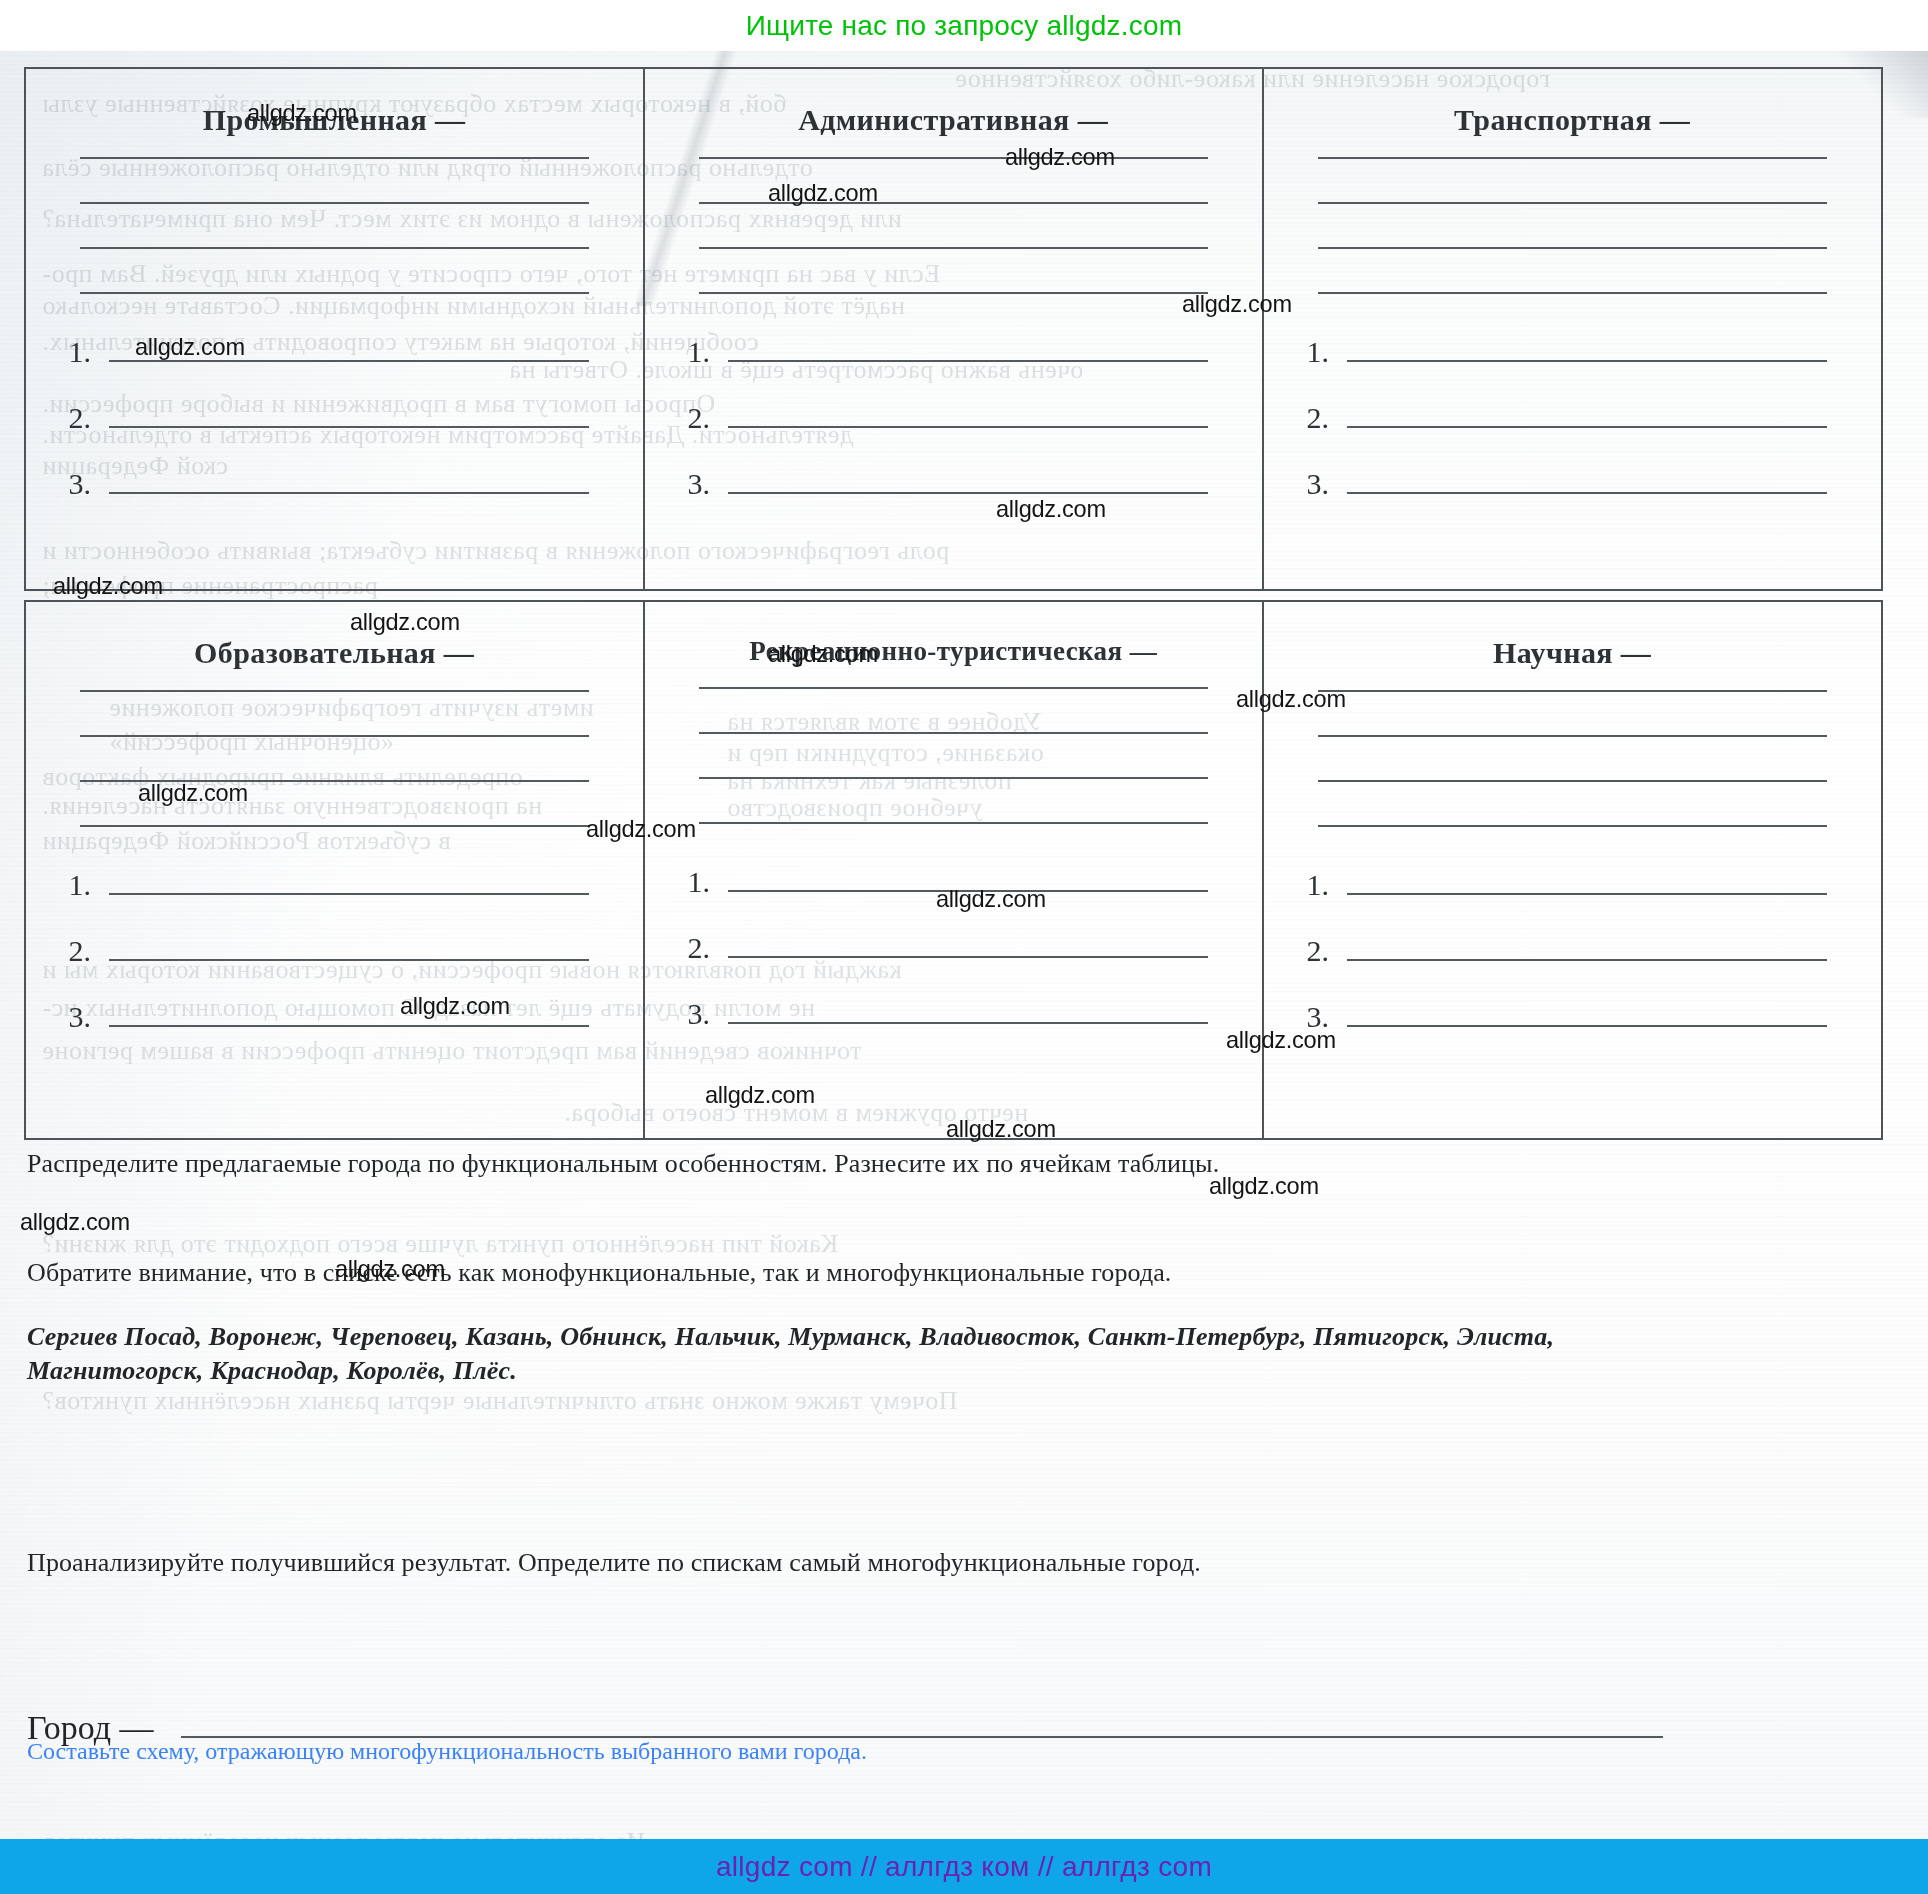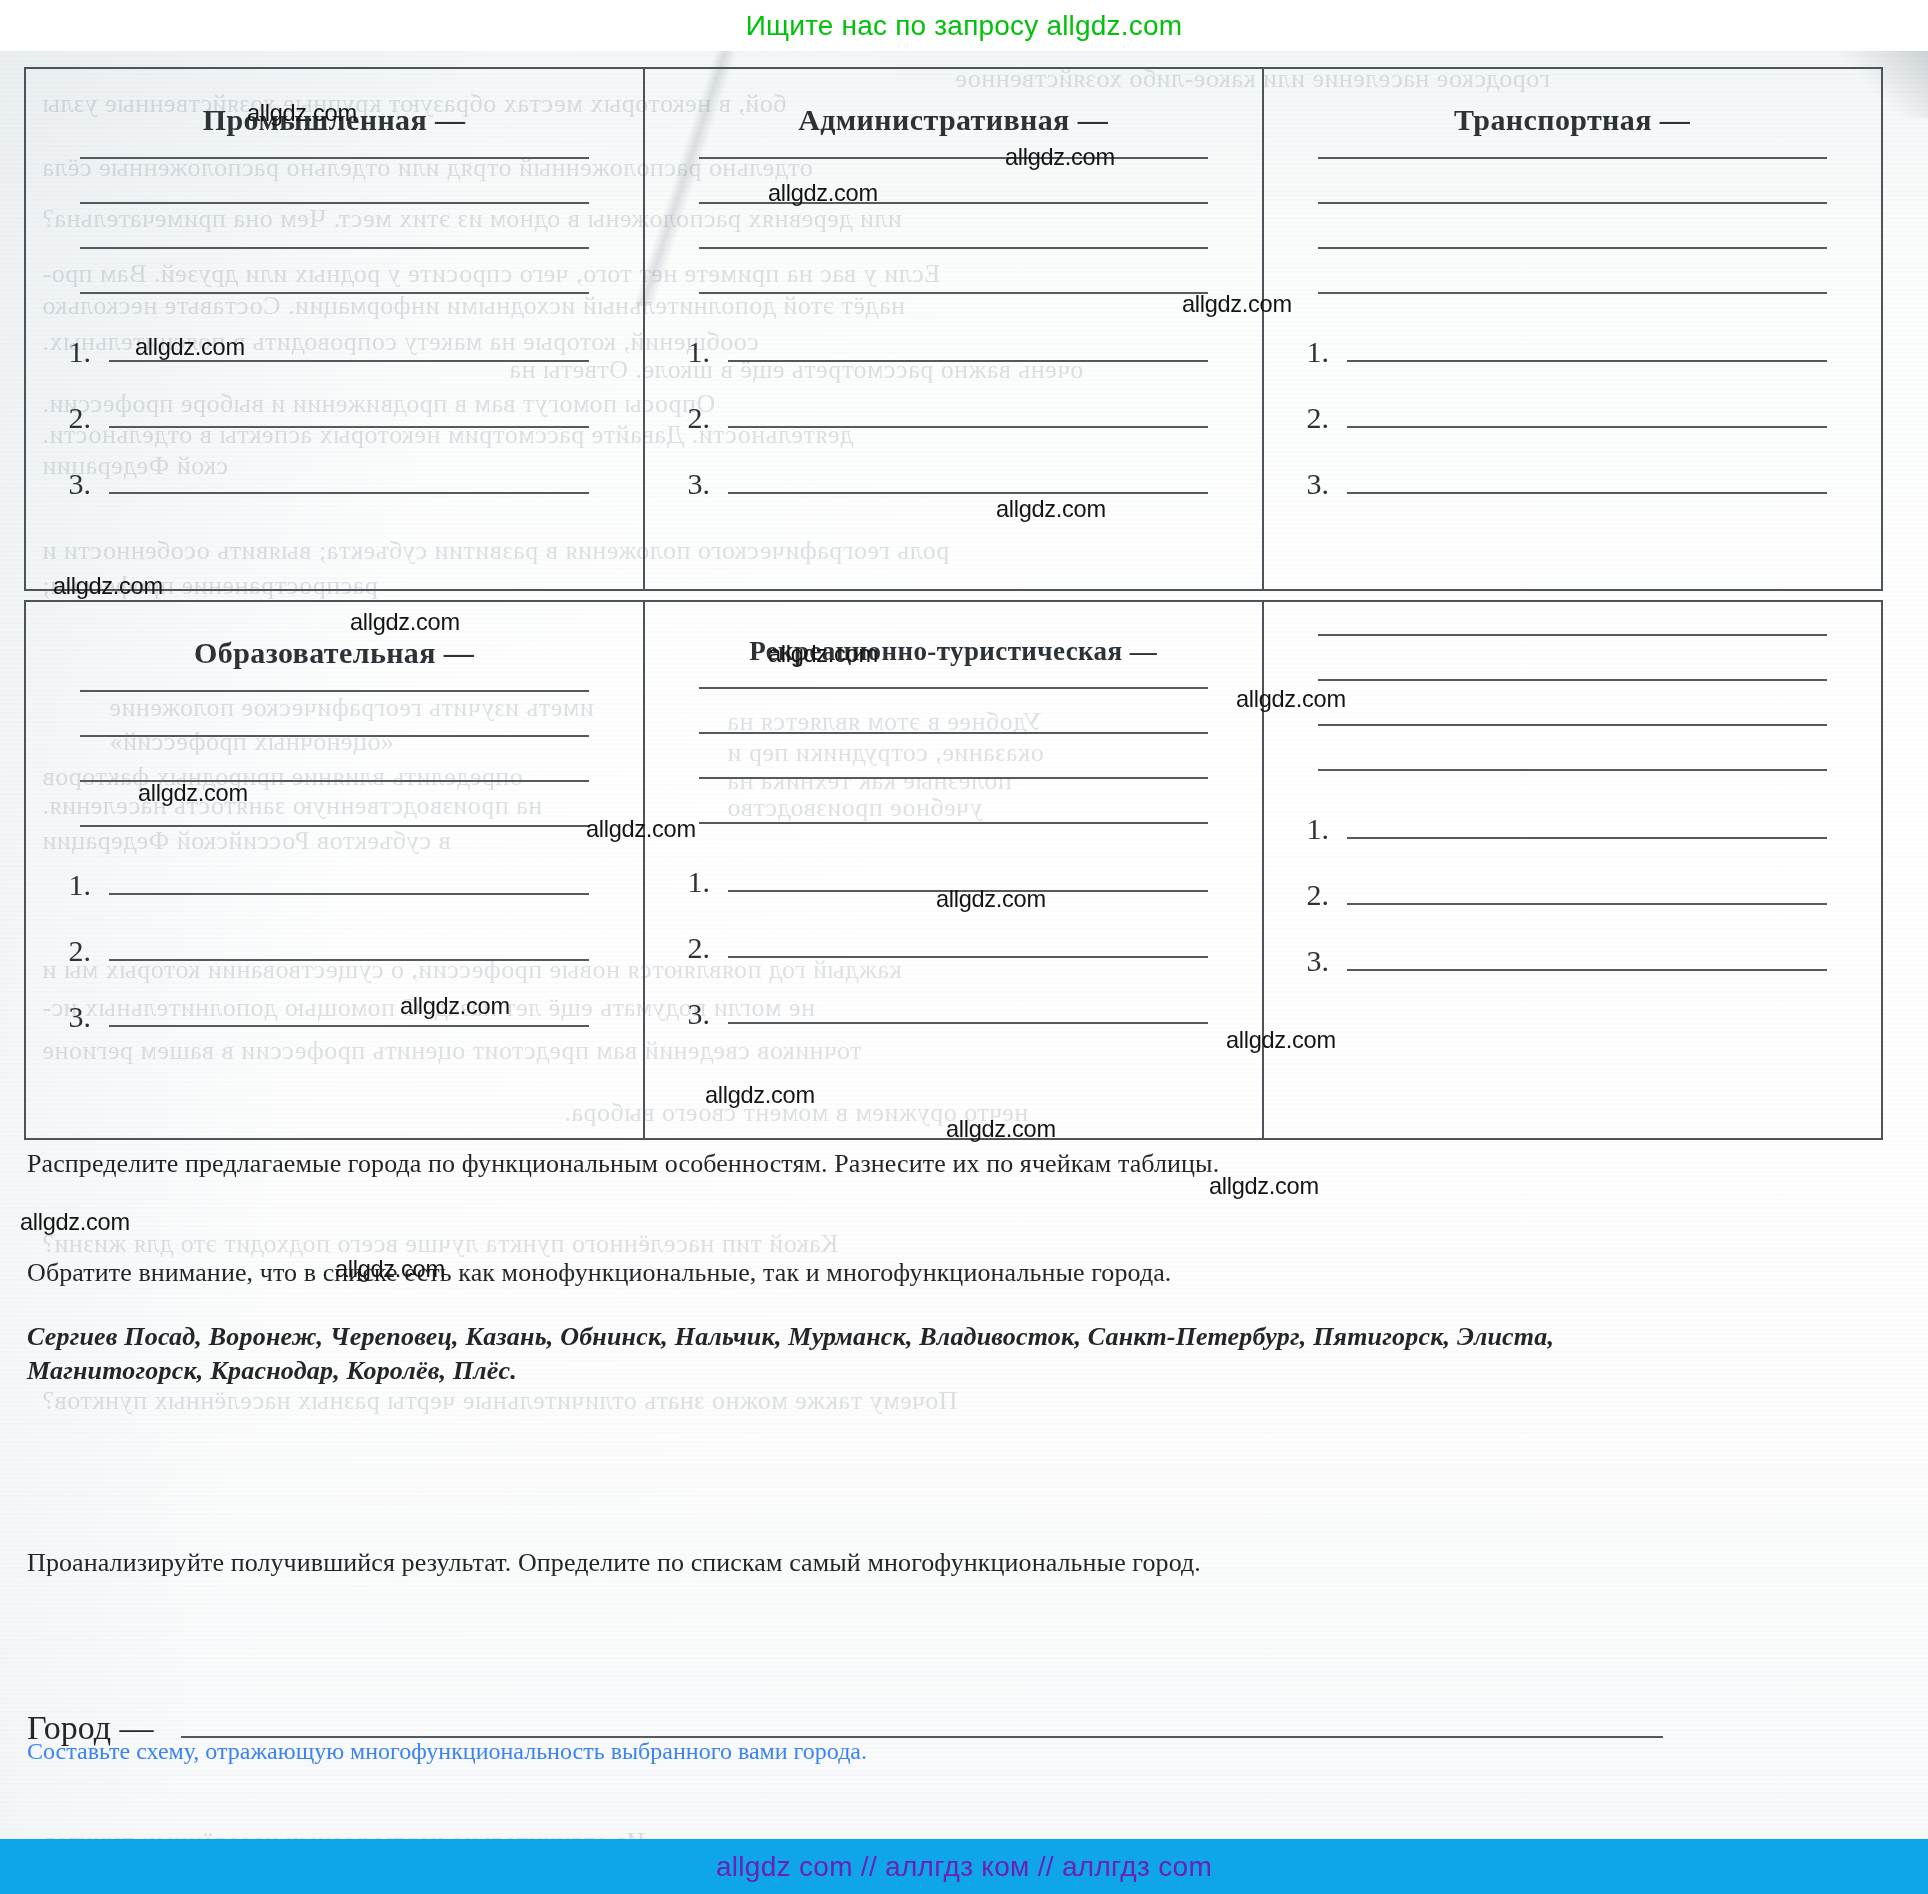--- a/index.html
+++ b/index.html
@@ -395,20 +395,21 @@
         <span class="rule"></span>
       </div>
       <div class="num-row">
         <span class="idx">3.</span>
         <span class="rule"></span>
       </div>
     </div>
   </div>
 
   <div class="fn-cell">
+    <div class="cell-title">Научная —</div>
     <div class="blank-lines">
       <div class="rule"></div>
       <div class="rule"></div>
       <div class="rule"></div>
       <div class="rule"></div>
     </div>
     <div class="num-list">
       <div class="num-row">
         <span class="idx">1.</span>
         <span class="rule"></span>

